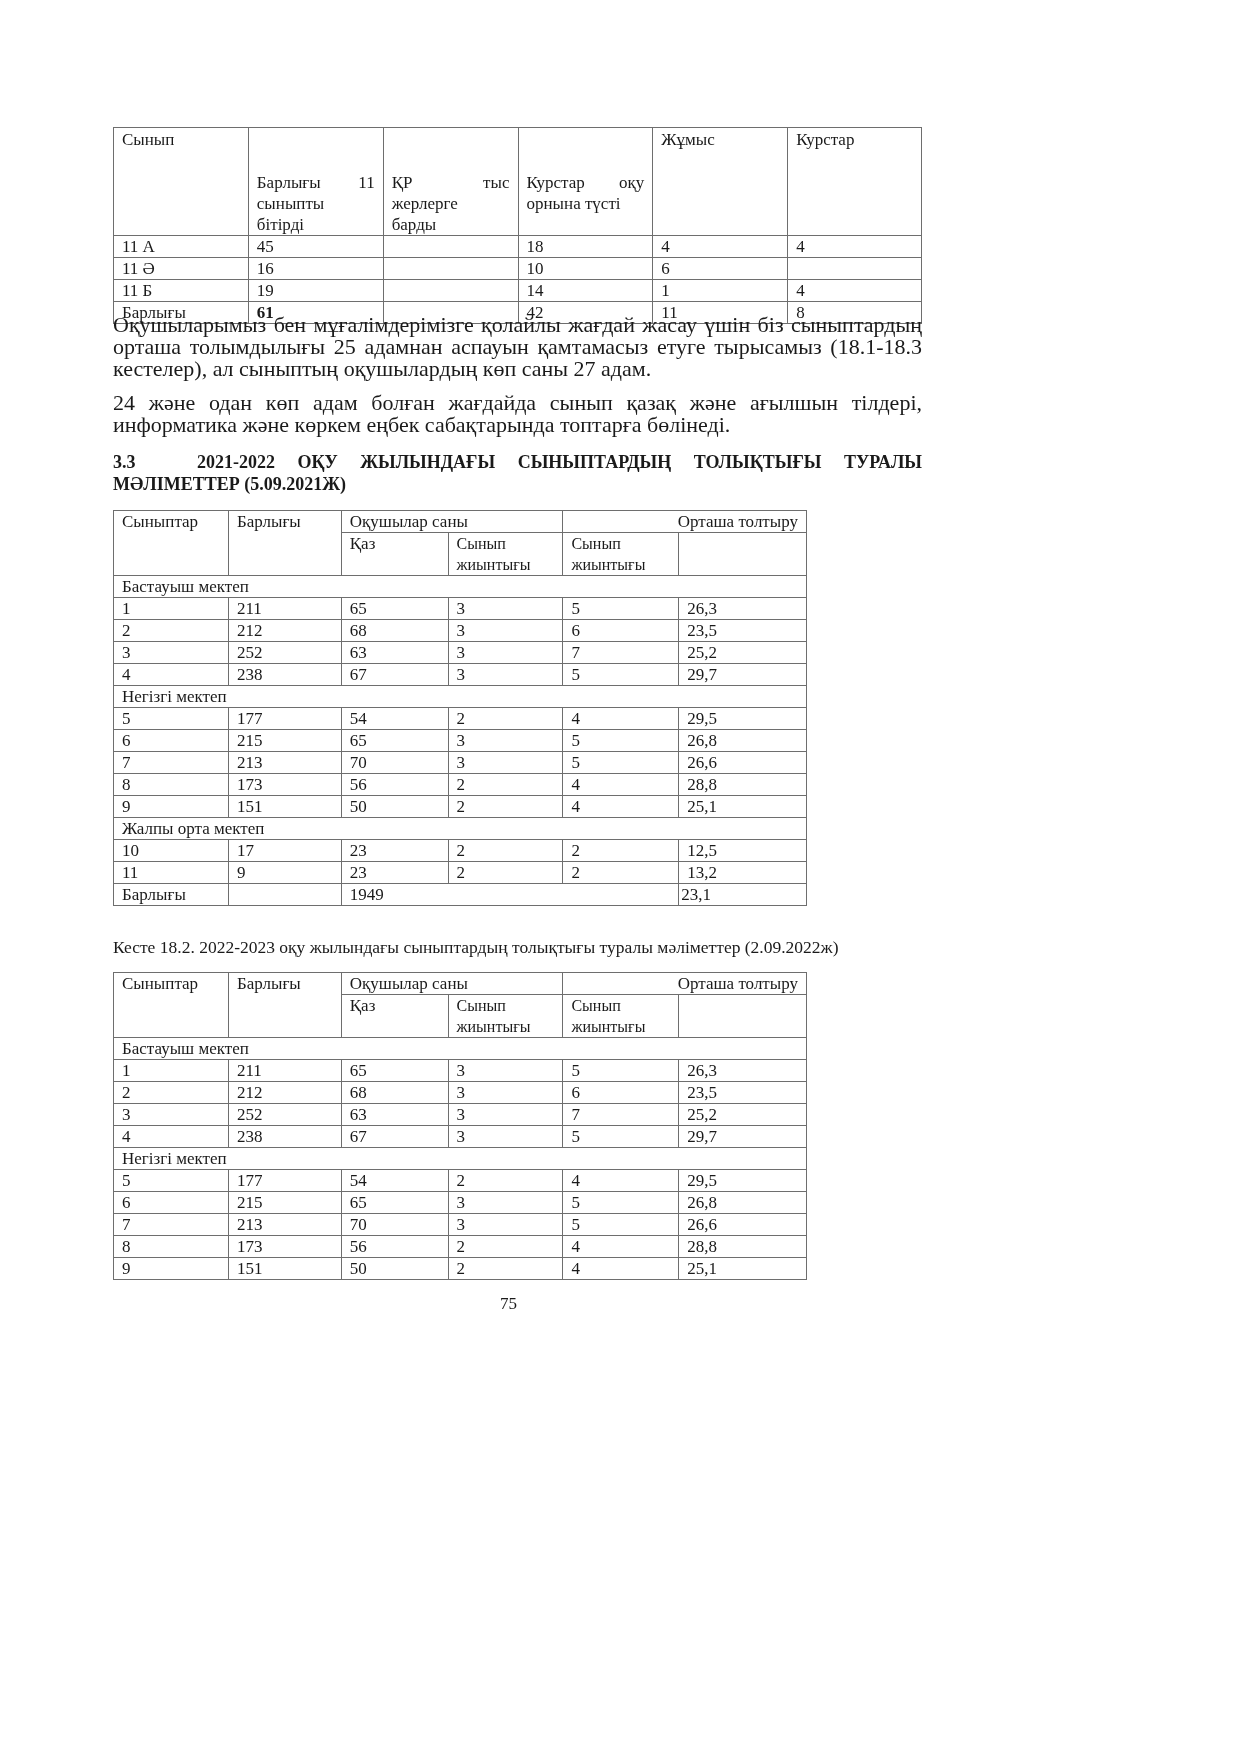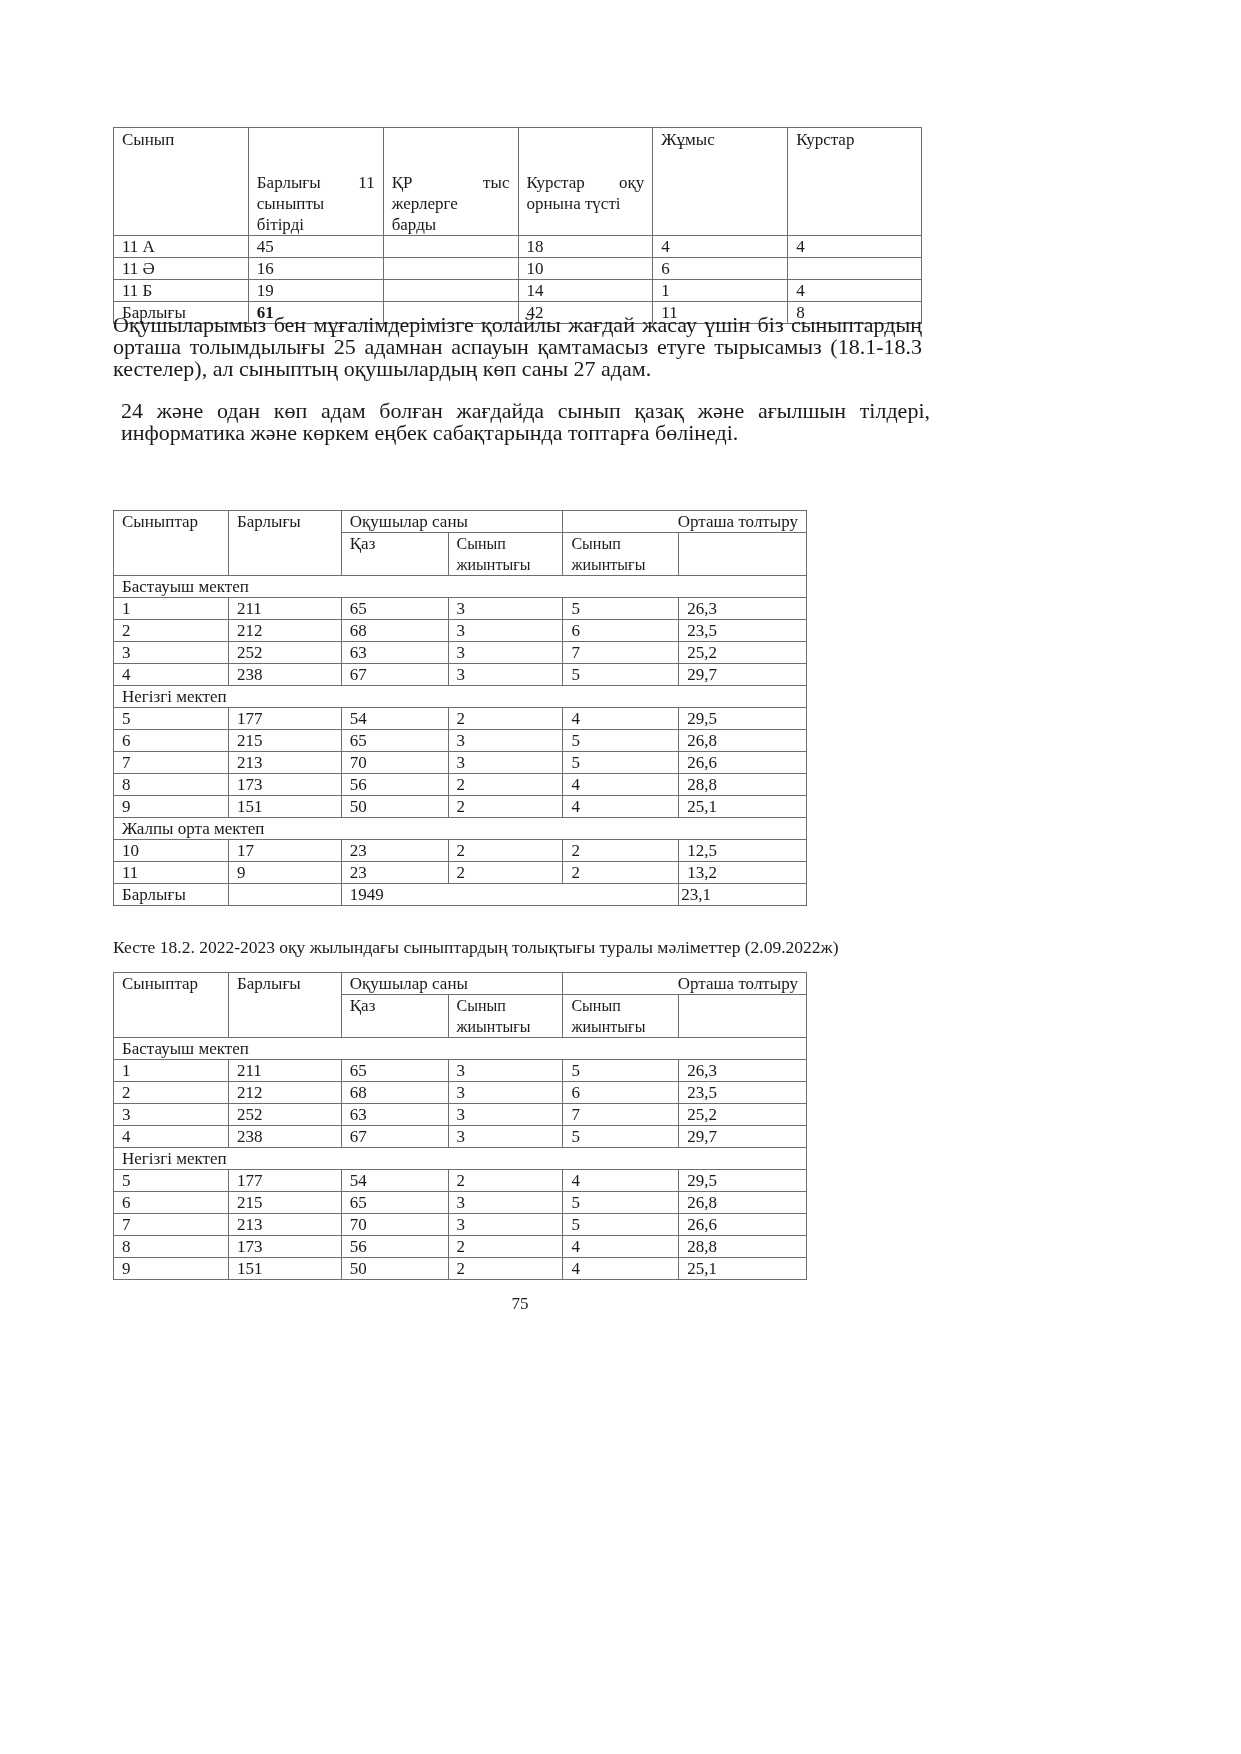--- a/index.html
+++ b/index.html
@@ -36,21 +36,21 @@
   
   .cls-table { left: 113px; width: 694px; }
   #t2 { top: 510px; }
   #t3 { top: 972px; }
   .cls-table td { height: 21px; }
   .cls-table tr.h2 td { height: 40px; }
   .cls-table .right { text-align: right; }
   .cls-table td.group { padding-left: 8px; }
   .small { font-size: 16px; }
   .pagenum {
-    position: absolute; left: 500px; top: 1294px; width: 40px; text-align: center;
+    position: absolute; left: 500px; top: 1294px; width: 40px; text-align: left;
     font-size: 17px;
   }
 </style>
 </head>
 <body>
 
 <div class="page">
 
   <table id="t1">
     <colgroup>
@@ -110,22 +110,25 @@
       <td class="bold">61</td>
       <td></td>
       <td>42</td>
       <td>11</td>
       <td>8</td>
     </tr>
   </tbody>
     </table>
 
   <p id="p1" class="para" style="margin:0">Оқушыларымыз бен мұғалімдерімізге қолайлы жағдай жасау үшін біз сыныптардың орташа толымдылығы 25 адамнан аспауын қамтамасыз етуге тырысамыз (18.1-18.3 кестелер), ал сыныптың оқушылардың көп саны 27 адам.</p>
-  <p id="p2" class="para" style="margin:8px">24 және одан көп адам болған жағдайда сынып қазақ және ағылшын тілдері, информатика және көркем еңбек сабақтарында топтарға бөлінеді.</p>
-
+  <p id="p2" class="para" style="margin:0">24 және одан көп адам болған жағдайда сынып қазақ және ағылшын тілдері, информатика және көркем еңбек сабақтарында топтарға бөлінеді.</p>
+
+  <div class="heading">
+    <span class="num">3.3</span><span>2021-2022 ОҚУ ЖЫЛЫНДАҒЫ СЫНЫПТАРДЫҢ ТОЛЫҚТЫҒЫ ТУРАЛЫ МӘЛІМЕТТЕР (5.09.2021Ж)</span>
+  </div>
 
   <table id="t2" class="cls-table">
     <colgroup>
       <col style="width:115px">
         <col style="width:113px">
         <col style="width:107px">
       <col style="width:115px">
         <col style="width:116px">
         <col style="width:128px">
     </colgroup>

